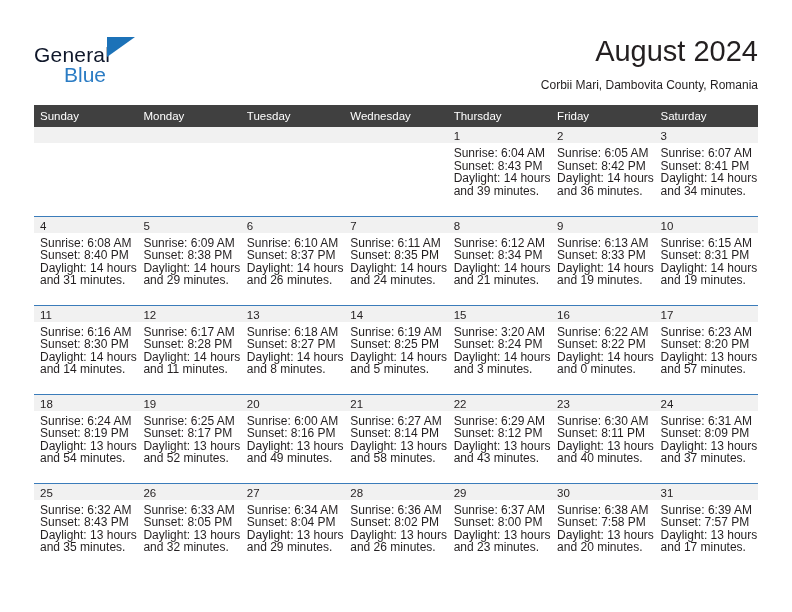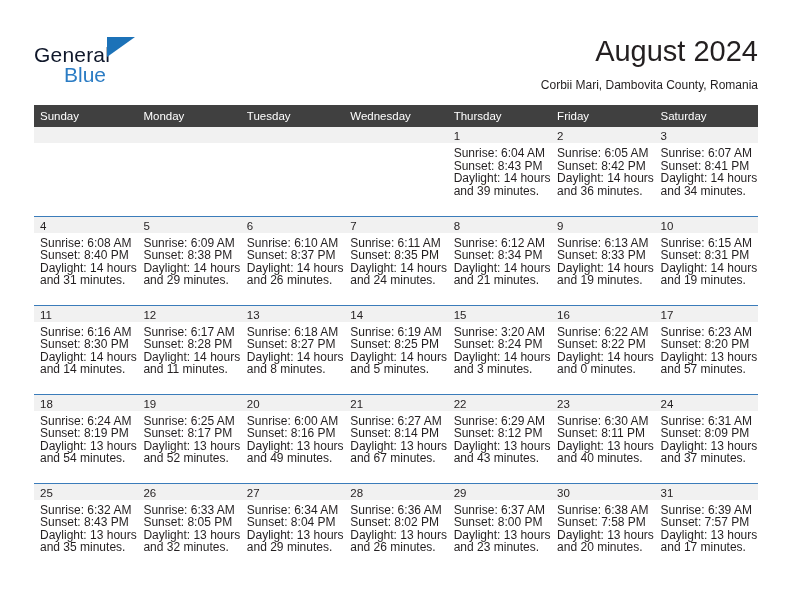--- a/index.html
+++ b/index.html
@@ -364,21 +364,21 @@
               <div>Daylight: 13 hours</div>
               <div>and 49 minutes.</div>
             </div>
           </td>
           <td>
             <div class="day-band">21</div>
             <div class="day-info">
               <div>Sunrise: 6:27 AM</div>
               <div>Sunset: 8:14 PM</div>
               <div>Daylight: 13 hours</div>
-              <div>and 67 minutes.</div>
+              <div>and 58 minutes.</div>
             </div>
           </td>
           <td>
             <div class="day-band">22</div>
             <div class="day-info">
               <div>Sunrise: 6:29 AM</div>
               <div>Sunset: 8:12 PM</div>
               <div>Daylight: 13 hours</div>
               <div>and 43 minutes.</div>
             </div>

